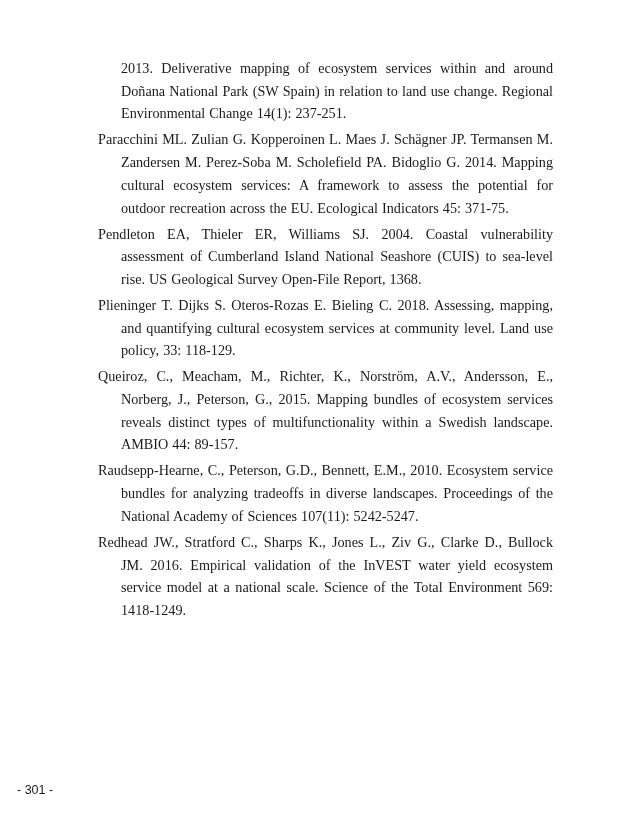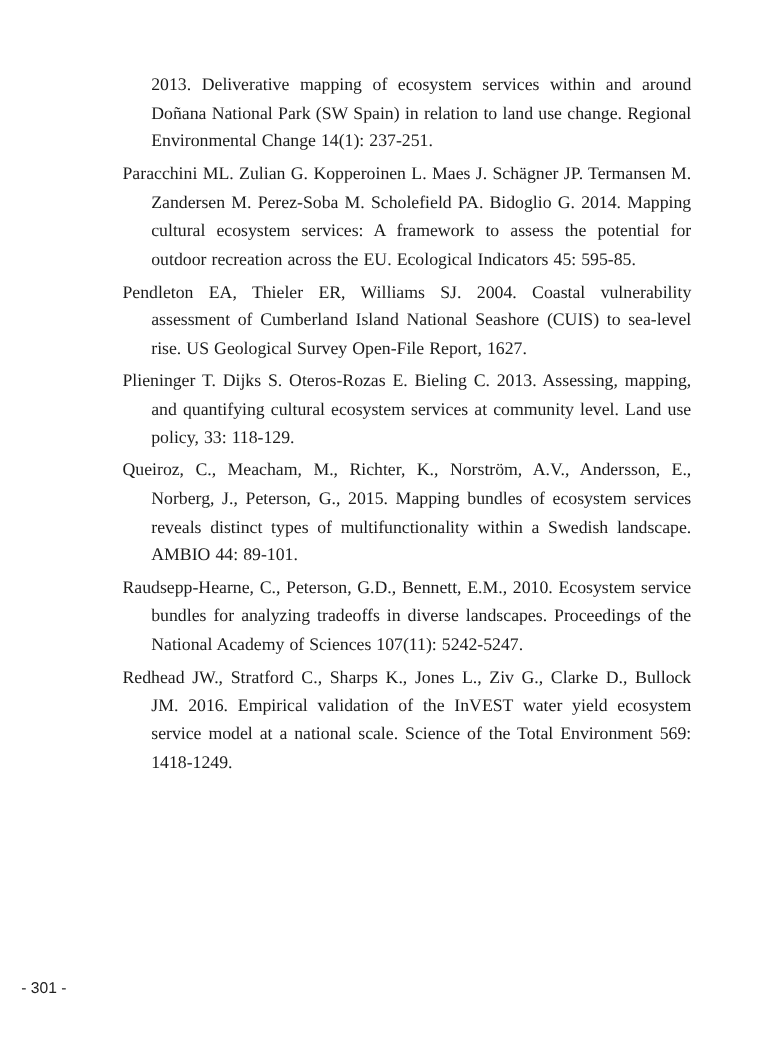--- a/index.html
+++ b/index.html
@@ -54,21 +54,21 @@
       font-size: 12.5px;
       color: #222;
     }
   </style>
 </head>
 <body>
 
 <div class="page">
   <div class="refs">
     <p class="ref cont">2013. Deliverative mapping of ecosystem services within and around Doñana National Park (SW Spain) in relation to land use change. Regional Environmental Change 14(1): 237-251.</p>
-    <p class="ref">Paracchini ML. Zulian G. Kopperoinen L. Maes J. Schägner JP. Termansen M. Zandersen M. Perez-Soba M. Scholefield PA. Bidoglio G. 2014. Mapping cultural ecosystem services: A framework to assess the potential for outdoor recreation across the EU. Ecological Indicators 45: 595-85.</p>
-    <p class="ref">Pendleton EA, Thieler ER, Williams SJ. 2004. Coastal vulnerability assessment of Cumberland Island National Seashore (CUIS) to sea-level rise. US Geological Survey Open-File Report, 1627.</p>
-    <p class="ref">Plieninger T. Dijks S. Oteros-Rozas E. Bieling C. 2013. Assessing, mapping, and quantifying cultural ecosystem services at community level. Land use policy, 33: 118-129.</p>
-    <p class="ref">Queiroz, C., Meacham, M., Richter, K., Norström, A.V., Andersson, E., Norberg, J., Peterson, G., 2015. Mapping bundles of ecosystem services reveals distinct types of multifunctionality within a Swedish landscape. AMBIO 44: 89-101.</p>
+    <p class="ref">Paracchini ML. Zulian G. Kopperoinen L. Maes J. Schägner JP. Termansen M. Zandersen M. Perez-Soba M. Scholefield PA. Bidoglio G. 2014. Mapping cultural ecosystem services: A framework to assess the potential for outdoor recreation across the EU. Ecological Indicators 45: 371-75.</p>
+    <p class="ref">Pendleton EA, Thieler ER, Williams SJ. 2004. Coastal vulnerability assessment of Cumberland Island National Seashore (CUIS) to sea-level rise. US Geological Survey Open-File Report, 1368.</p>
+    <p class="ref">Plieninger T. Dijks S. Oteros-Rozas E. Bieling C. 2018. Assessing, mapping, and quantifying cultural ecosystem services at community level. Land use policy, 33: 118-129.</p>
+    <p class="ref">Queiroz, C., Meacham, M., Richter, K., Norström, A.V., Andersson, E., Norberg, J., Peterson, G., 2015. Mapping bundles of ecosystem services reveals distinct types of multifunctionality within a Swedish landscape. AMBIO 44: 89-157.</p>
     <p class="ref">Raudsepp-Hearne, C., Peterson, G.D., Bennett, E.M., 2010. Ecosystem service bundles for analyzing tradeoffs in diverse landscapes. Proceedings of the National Academy of Sciences 107(11): 5242-5247.</p>
     <p class="ref last">Redhead JW., Stratford C., Sharps K., Jones L., Ziv G., Clarke D., Bullock JM. 2016. Empirical validation of the InVEST water yield ecosystem service model at a national scale. Science of the Total Environment 569: 1418-1249.</p>
   </div>
   <div class="page-number">- 301 -</div>
 </div>
 
 </body></html>

